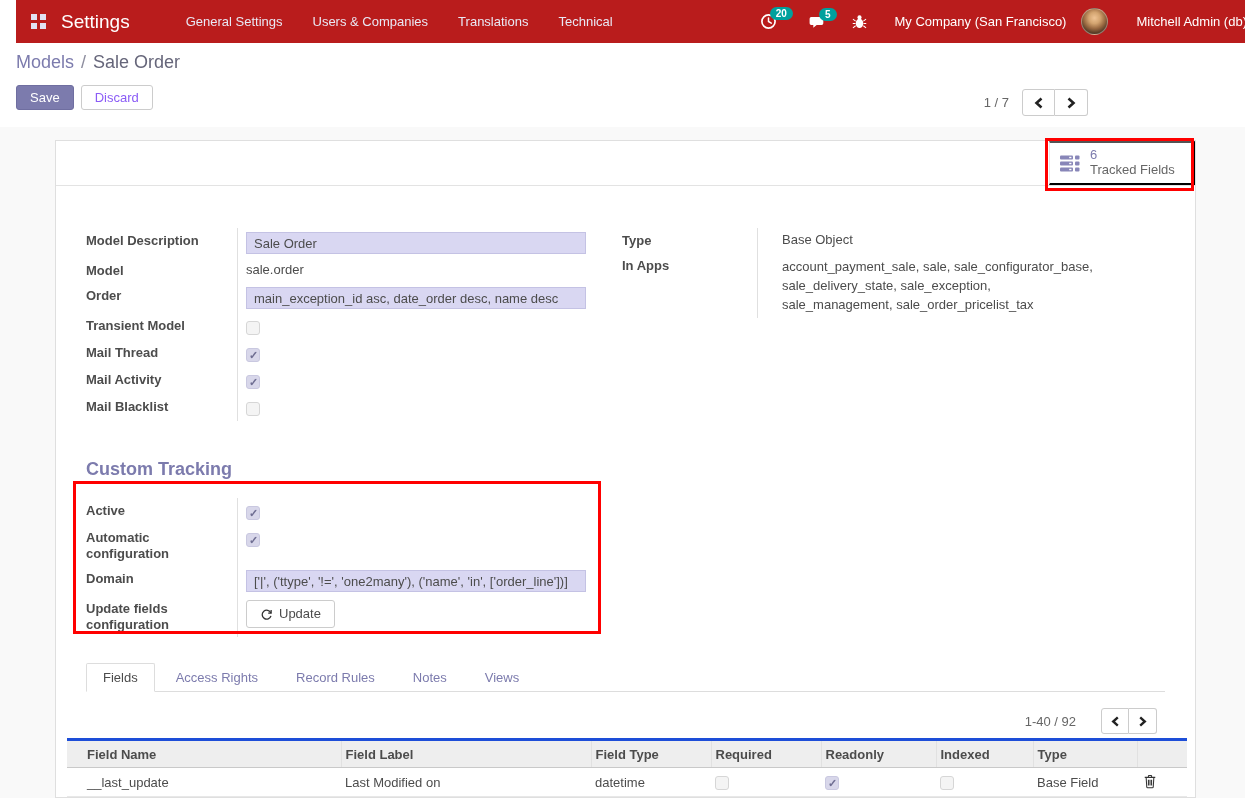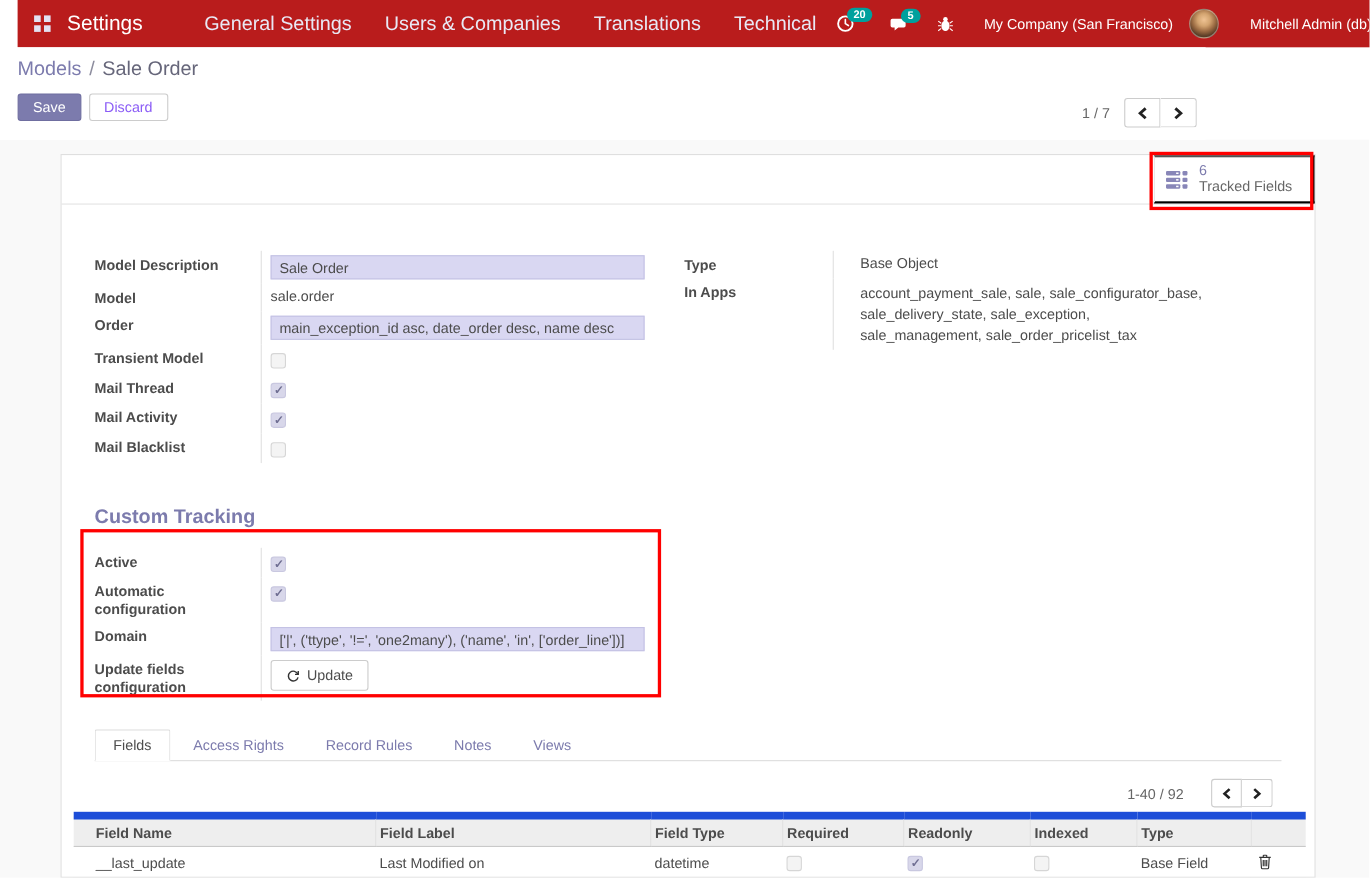--- a/index.html
+++ b/index.html
@@ -16,21 +16,21 @@
 
   
   .topbar {
     position:absolute; top:0; left:16px; width:1245px; height:43px;
     background:#b91c1c; display:flex; align-items:center;
     padding:0 10px 0 15px; color:#fff;
   }
   .apps-icon { width:15px; height:15px; display:grid; grid-template-columns:6px 6px; grid-template-rows:6px 6px; gap:3px; margin-right:15px; cursor:pointer; }
   .apps-icon i { background:#e2e1f2; display:block; }
   .brand { font-size:19px; color:#fff; margin-right:56px; cursor:pointer; }
-  .nav-menus { display:flex; gap:30px; font-size:18px; }
+  .nav-menus { display:flex; gap:30px; font-size:13px; }
   .nav-menus .menu-item { color:#e9e8f4; cursor:pointer; }
   .spacer { flex:1; }
   .systray { display:flex; align-items:center; gap:15px; padding-right:4px; }
   .sys-btn { display:flex; align-items:flex-start; cursor:pointer; }
   .badge {
     background:#00a09d; color:#fff; border-radius:9px; font-size:10px;
     line-height:13px; padding:0 6px; margin-left:-7px; transform:translateY(-6px);
     display:inline-block; font-weight:bold;
   }
   .sys-text { color:#fff; cursor:pointer;padding-left:13px; }
@@ -108,21 +108,21 @@
   .tabs { display:flex; margin-top:26px; border-bottom:1px solid #ddd; }
   .tab { padding:6px 16px; color:#7c7bad; cursor:pointer; border:1px solid transparent; margin-bottom:-1px; margin-right:4px; }
   .tab.active { background:#fff; border-color:#ddd #ddd #fff; color:#4c4c4c; border-radius:2px 2px 0 0; }
 
   
   .list-pager { display:flex; justify-content:flex-end; align-items:center; margin-top:16px; gap:12px; padding-right:8px; }
   .list-pager .pager-btn { width:28px; height:26px; }
   .o-table { border-collapse:collapse; table-layout:fixed; width:1120px; margin:4px 0 0 -19px; }
   .o-table th {
     background:#eee; font-weight:bold; text-align:left; height:28px;
-    padding:0 4px; border-top:7px solid #1d4ed8; border-bottom:1px solid #c9c9c9; color:#4c4c4c;
+    padding:0 4px; border-top:3px solid #1d4ed8; border-bottom:1px solid #c9c9c9; color:#4c4c4c;
   }
   .o-table th + th { border-left:1px solid #e1e1e1; }
   .o-table td { height:29px; padding:0 4px; border-bottom:1px solid #e8e8e8; }
   .o-table th:first-child, .o-table td:first-child { padding-left:20px; }
   .trash-btn { background:none; border:none; cursor:pointer; padding:2px; line-height:0; }
 
   
   .redbox { position:absolute; border:3px solid #ff0000; pointer-events:none; }
   .redbox1 { left:1045px; top:138px; width:149px; height:53px; }
   .redbox2 { left:73px; top:481px; width:528px; height:153px; }

